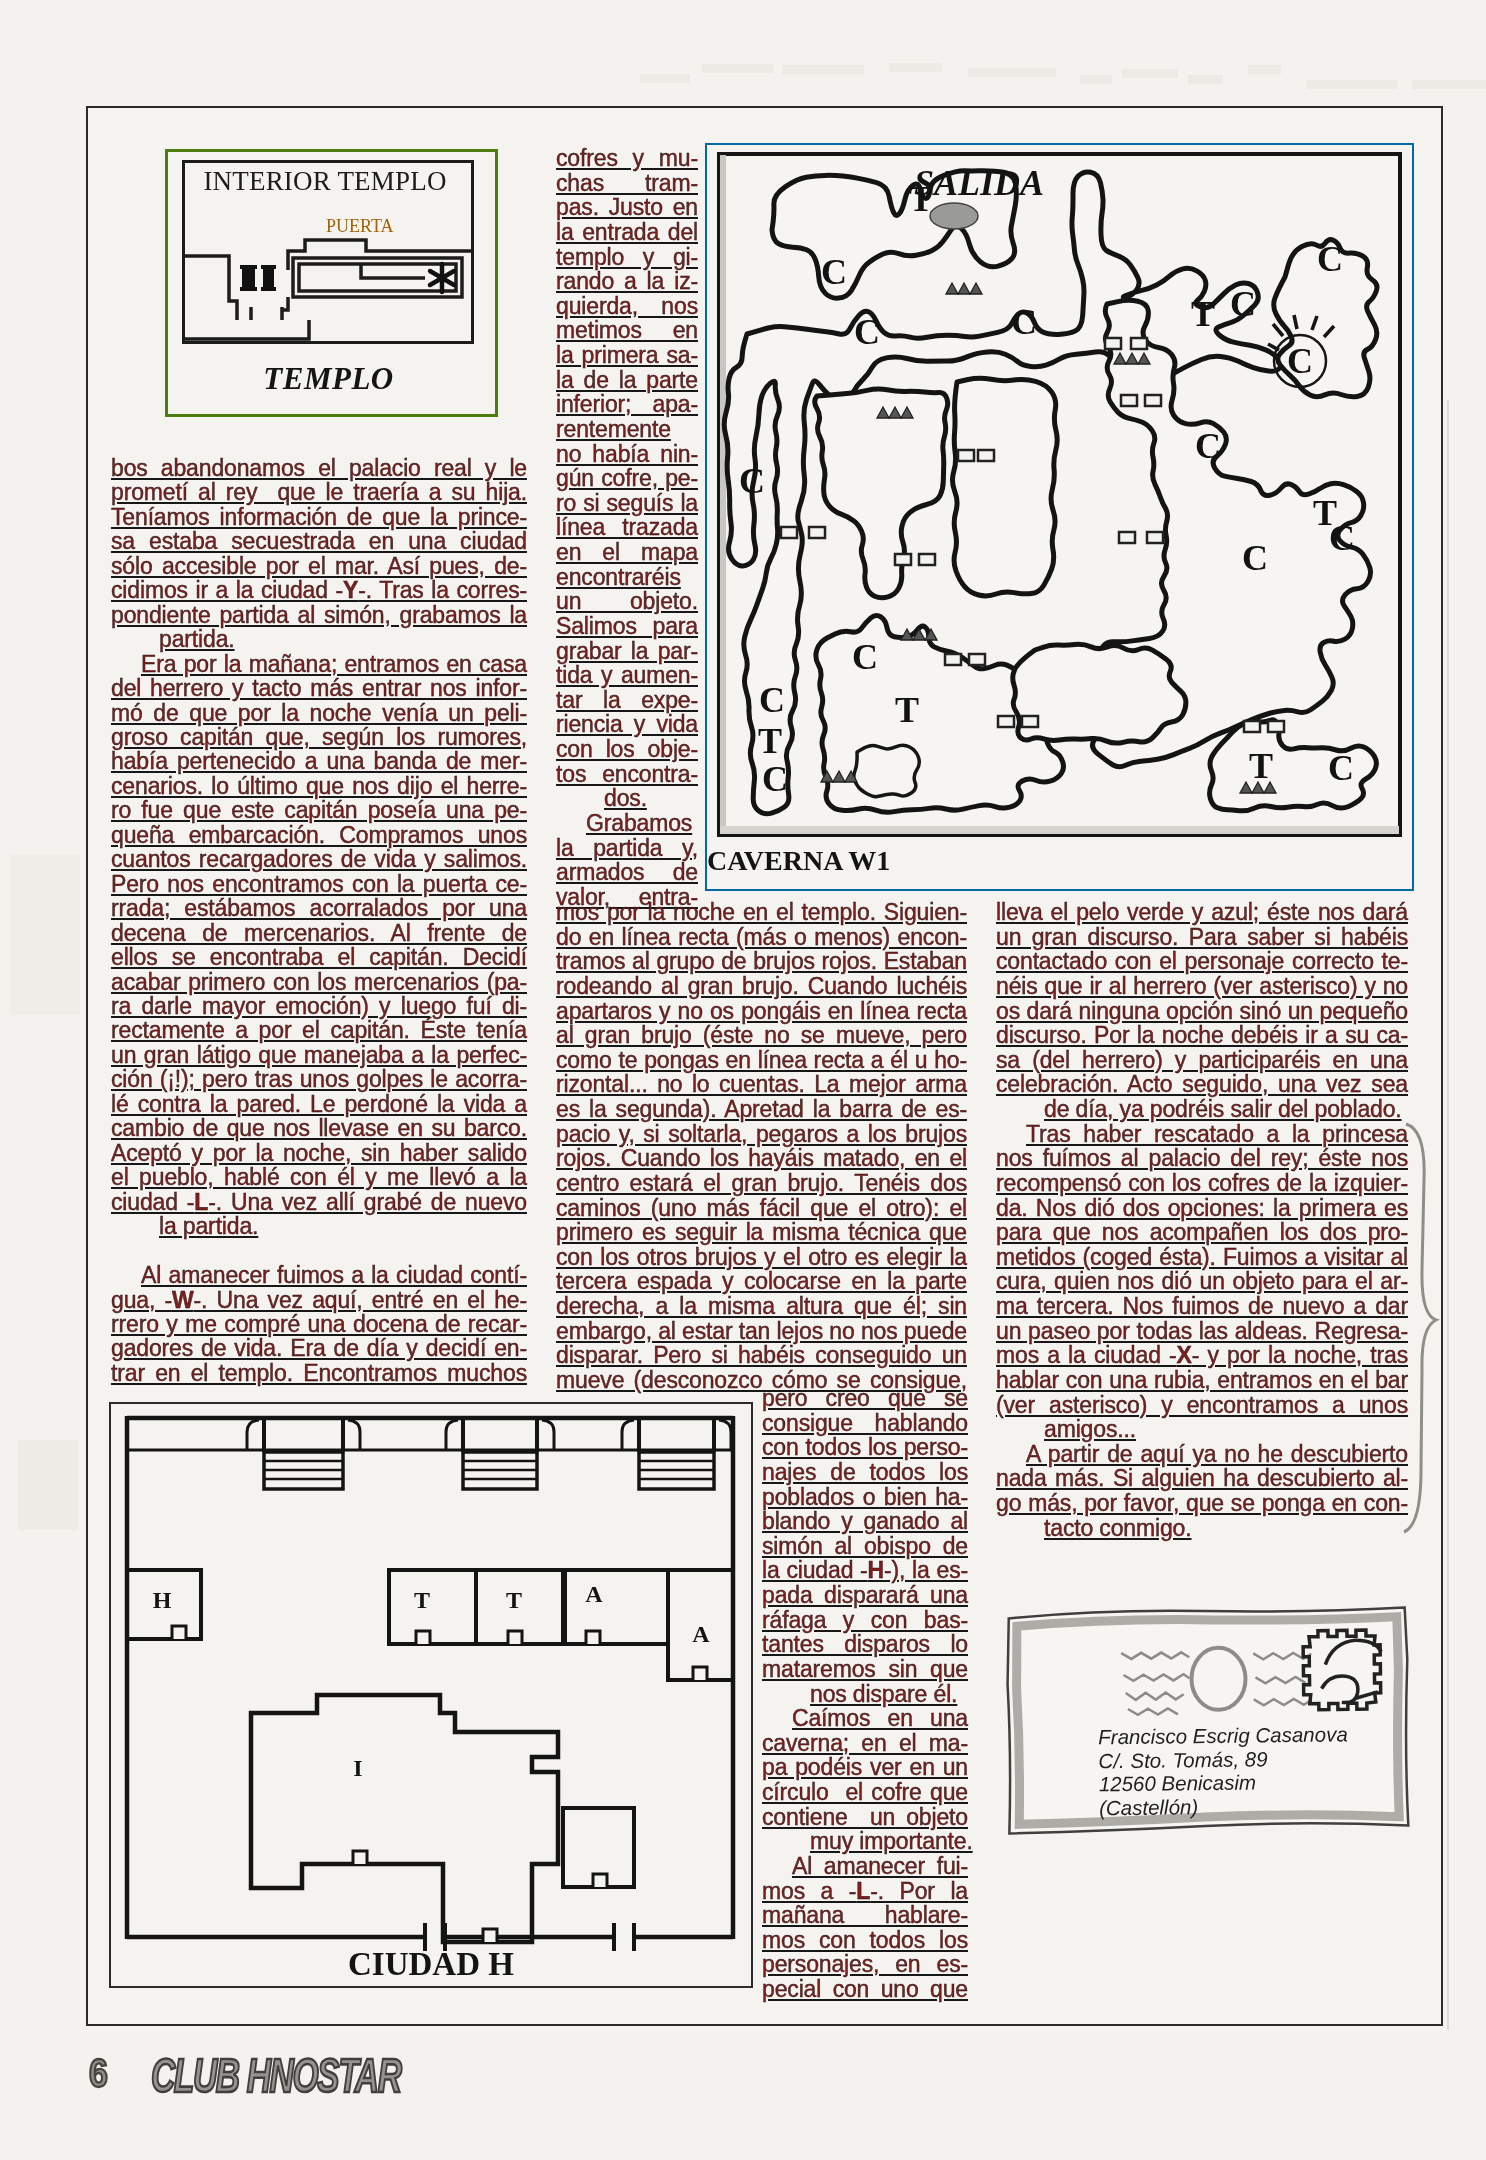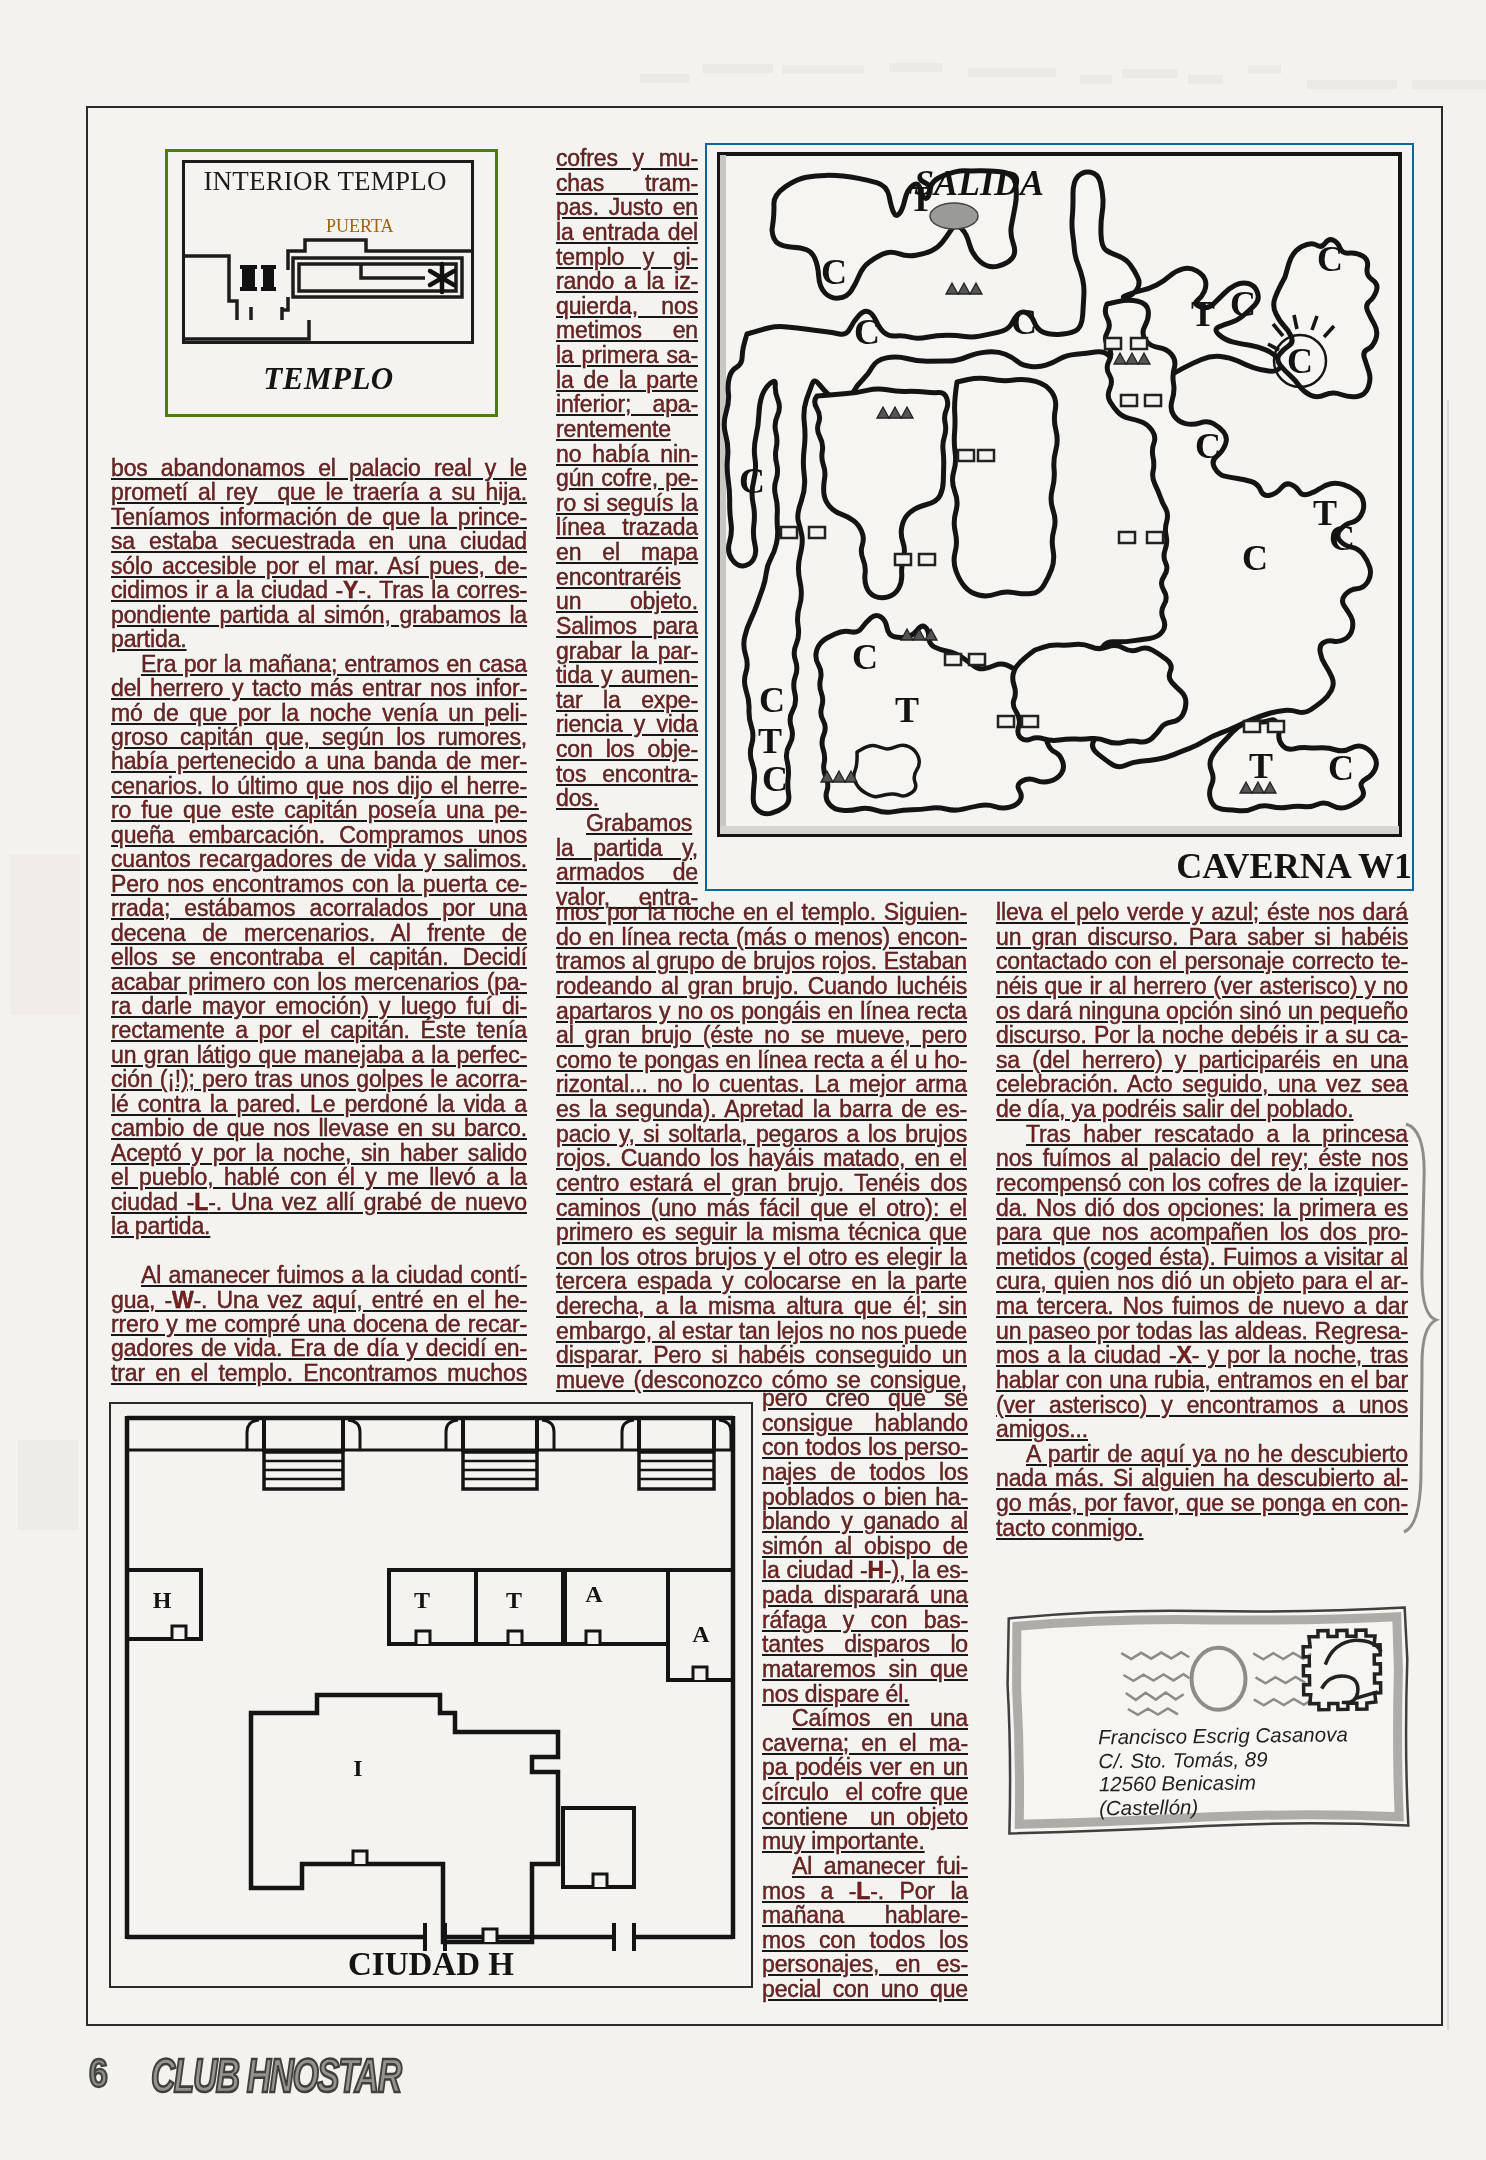--- a/index.html
+++ b/index.html
@@ -1,20 +1,20 @@
 <!DOCTYPE html>
 <html><head><meta charset="utf-8">
 <style>
 html,body{margin:0;padding:0;}
 body{width:1486px;height:2160px;background:#f3f2ee;font-family:"Liberation Sans",sans-serif;position:relative;overflow:hidden;}
 .abs{position:absolute;}
 .col{position:absolute;color:#7f1d1d;font-size:23px;text-decoration:underline;-webkit-text-stroke:0.4px #171717;}
 .col{line-height:24.62px;}
 .col div{height:auto;line-height:inherit;white-space:nowrap;text-align:justify;text-align-last:justify;overflow:visible;letter-spacing:-0.15px;}
-.col div.l{text-align:left;text-align-last:left;}
+.col div.l{text-align:left;text-align-last:left;margin-left:48px;}
 .col div.sp{height:24.62px;}
 .col div.in{text-indent:30px;}
 .serif{font-family:"Liberation Serif",serif;}
 b{font-weight:bold;}
 </style></head><body>
 
 <div class="abs" style="left:640px;top:62px;width:790px;height:36px;opacity:.34;">
     <div class="abs" style="left:0px;top:12px;width:50px;height:9px;background:#dedbd4;"></div>
     <div class="abs" style="left:62px;top:2px;width:71px;height:9px;background:#dedbd4;"></div>
     <div class="abs" style="left:142px;top:3px;width:82px;height:9px;background:#dedbd4;"></div>
@@ -394,21 +394,21 @@
 
 <text x="53" y="601" class="cl">T</text>
 
 <text x="58" y="639" class="cl">C</text>
 
 <text x="544" y="626" class="cl">T</text>
 
 <text x="624" y="628" class="cl">C</text>
 </svg>
 
-<div class="abs serif" style="left:0;top:700px;width:705px;text-align:right;font-weight:bold;font-size:36px;color:#141414;">CAVERNA W1</div>
+<div class="abs serif" style="left:0;top:700px;width:705px;text-align:left;font-weight:bold;font-size:28px;color:#141414;">CAVERNA W1</div>
 </div>
 
 <div class="abs" style="left:109px;top:1402px;width:640px;height:582px;border:2px solid #2b2b2b;background:#f4f3ef;">
 <svg class="abs" style="left:0;top:0;" width="640" height="588" viewBox="0 0 640 588">
 <g stroke="#141414" fill="none">
 
 <path stroke-width="4.5" d="M16,14 H622"></path>
 
 <path stroke-width="3" d="M16,46 H622"></path>
 

